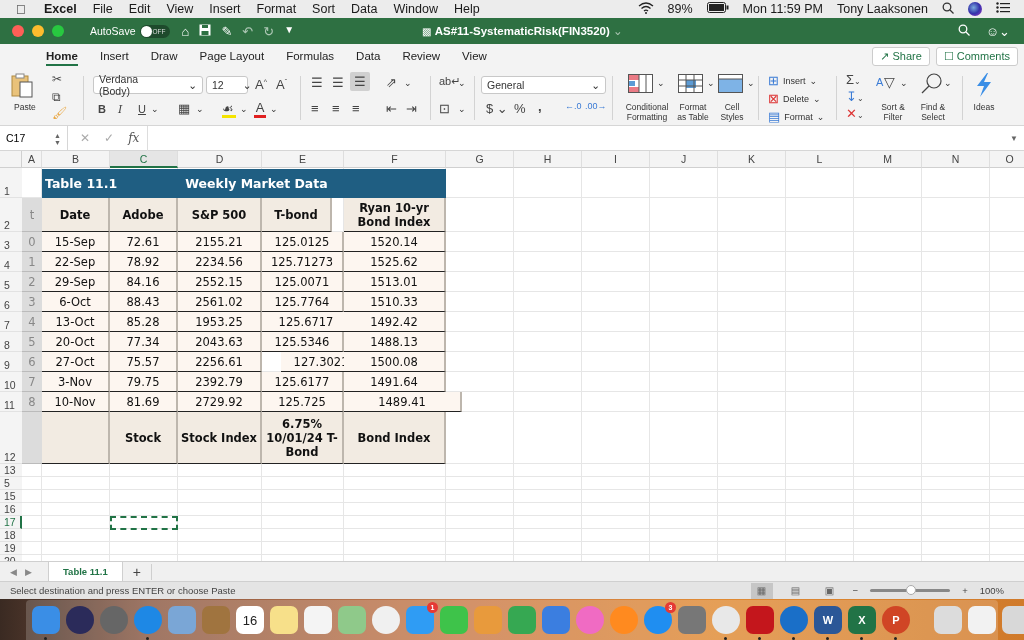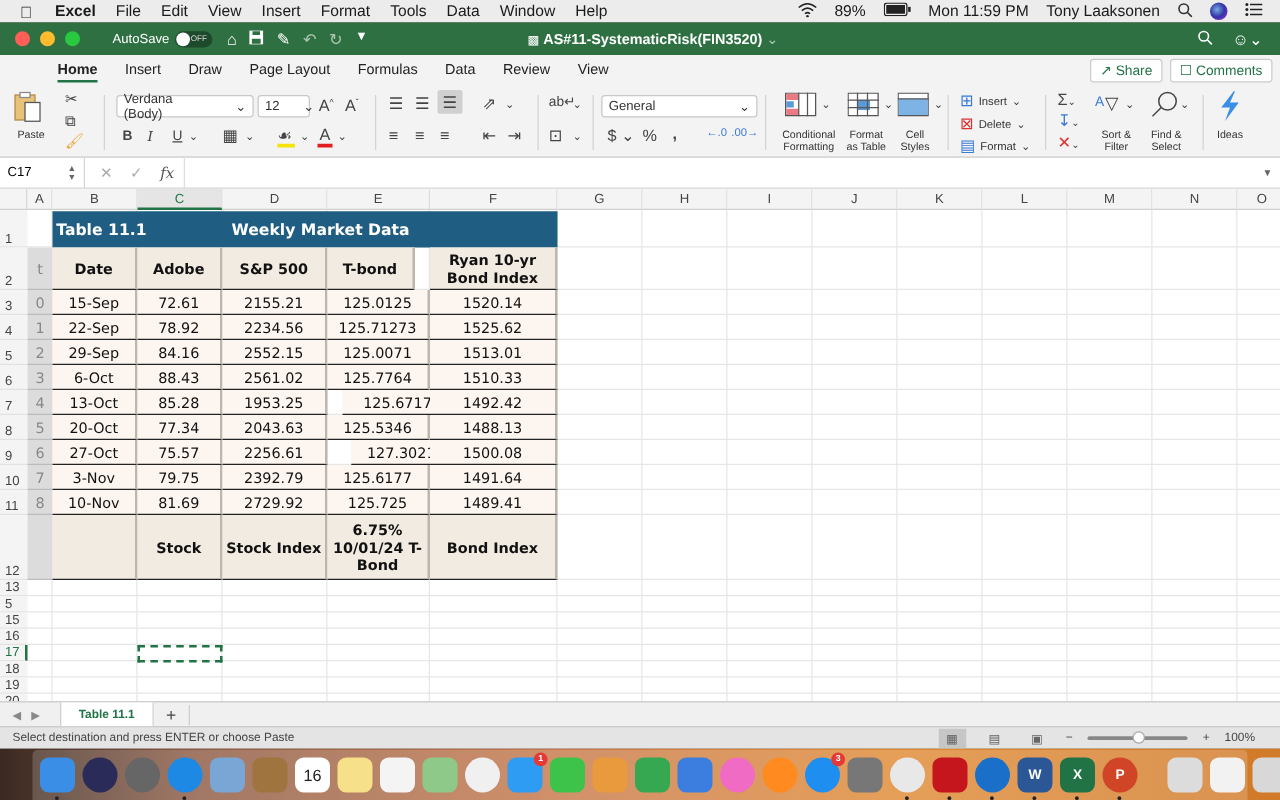--- a/index.html
+++ b/index.html
@@ -95,21 +95,21 @@
 <div class="root">
 
   <div class="menubar">
     <span class="apple"></span>
     <span class="mitem bold">Excel</span>
     <span class="mitem">File</span>
     <span class="mitem">Edit</span>
     <span class="mitem">View</span>
     <span class="mitem">Insert</span>
     <span class="mitem">Format</span>
-    <span class="mitem">Tools</span>
+    <span class="mitem">Sort</span>
     <span class="mitem">Data</span>
     <span class="mitem">Window</span>
     <span class="mitem">Help</span>
     <div class="right">
       <span>
         <svg width="16" height="12" viewBox="0 0 16 12">
             <path d="M1 4 Q8 -2 15 4" fill="none" stroke="#222" stroke-width="1.3"></path>
             <path d="M3.5 6.5 Q8 2.5 12.5 6.5" fill="none" stroke="#222" stroke-width="1.3"></path>
             <path d="M6 9 Q8 7.3 10 9" fill="none" stroke="#222" stroke-width="1.3"></path>
             <circle cx="8" cy="11" r="1" fill="#222"></circle>
@@ -458,21 +458,21 @@
       <div class="tcell tcol" style="left: 22px; top: 141px; width: 20px; height: 20px;">3</div>
       <div class="tcell dat" style="left: 42px; top: 141px; width: 68px; height: 20px;">6-Oct</div>
       <div class="tcell dat" style="left: 110px; top: 141px; width: 68px; height: 20px;">88.43</div>
       <div class="tcell dat" style="left: 178px; top: 141px; width: 84px; height: 20px;">2561.02</div>
       <div class="tcell dat" style="left: 262px; top: 141px; width: 82px; height: 20px;">125.7764</div>
       <div class="tcell dat" style="left: 344px; top: 141px; width: 102px; height: 20px;">1510.33</div>
       <div class="tcell tcol" style="left: 22px; top: 161px; width: 20px; height: 20px;">4</div>
       <div class="tcell dat" style="left: 42px; top: 161px; width: 68px; height: 20px;">13-Oct</div>
       <div class="tcell dat" style="left: 110px; top: 161px; width: 68px; height: 20px;">85.28</div>
       <div class="tcell dat" style="left: 178px; top: 161px; width: 84px; height: 20px;">1953.25</div>
-      <div class="tcell dat" style="left: 262px; top: 161px; width: 90px; height: 20px; margin-left: 12px;">125.6717</div>
+      <div class="tcell dat" style="left: 262px; top: 161px; width: 90px; height: 20px;">125.6717</div>
       <div class="tcell dat" style="left: 344px; top: 161px; width: 102px; height: 20px;">1492.42</div>
       <div class="tcell tcol" style="left: 22px; top: 181px; width: 20px; height: 20px;">5</div>
       <div class="tcell dat" style="left: 42px; top: 181px; width: 68px; height: 20px;">20-Oct</div>
       <div class="tcell dat" style="left: 110px; top: 181px; width: 68px; height: 20px;">77.34</div>
       <div class="tcell dat" style="left: 178px; top: 181px; width: 84px; height: 20px;">2043.63</div>
       <div class="tcell dat" style="left: 262px; top: 181px; width: 82px; height: 20px;">125.5346</div>
       <div class="tcell dat" style="left: 344px; top: 181px; width: 102px; height: 20px;">1488.13</div>
       <div class="tcell tcol" style="left: 22px; top: 201px; width: 20px; height: 20px;">6</div>
       <div class="tcell dat" style="left: 42px; top: 201px; width: 68px; height: 20px;">27-Oct</div>
       <div class="tcell dat" style="left: 110px; top: 201px; width: 68px; height: 20px;">75.57</div>
@@ -483,21 +483,21 @@
       <div class="tcell dat" style="left: 42px; top: 221px; width: 68px; height: 20px;">3-Nov</div>
       <div class="tcell dat" style="left: 110px; top: 221px; width: 68px; height: 20px;">79.75</div>
       <div class="tcell dat" style="left: 178px; top: 221px; width: 84px; height: 20px;">2392.79</div>
       <div class="tcell dat" style="left: 262px; top: 221px; width: 82px; height: 20px;">125.6177</div>
       <div class="tcell dat" style="left: 344px; top: 221px; width: 102px; height: 20px;">1491.64</div>
       <div class="tcell tcol" style="left: 22px; top: 241px; width: 20px; height: 20px;">8</div>
       <div class="tcell dat" style="left: 42px; top: 241px; width: 68px; height: 20px;">10-Nov</div>
       <div class="tcell dat" style="left: 110px; top: 241px; width: 68px; height: 20px;">81.69</div>
       <div class="tcell dat" style="left: 178px; top: 241px; width: 84px; height: 20px;">2729.92</div>
       <div class="tcell dat" style="left: 262px; top: 241px; width: 82px; height: 20px;">125.725</div>
-      <div class="tcell dat" style="left: 344px; top: 241px; width: 102px; height: 20px;">1489.41</div>
+      <div class="tcell dat" style="left: 344px; top: 241px; width: 118px; height: 20px;">1489.41</div>
       <div class="tcell tcol" style="left: 22px; top: 261px; width: 20px; height: 52px;"></div>
       <div class="tcell foot" style="left: 42px; top: 261px; width: 68px; height: 52px;"></div>
       <div class="tcell foot" style="left: 110px; top: 261px; width: 68px; height: 52px;">Stock</div>
       <div class="tcell foot" style="left: 178px; top: 261px; width: 84px; height: 52px;">Stock Index</div>
       <div class="tcell foot" style="left: 262px; top: 261px; width: 82px; height: 52px;">6.75% 10/01/24 T-Bond</div>
       <div class="tcell foot" style="left: 344px; top: 261px; width: 102px; height: 52px;">Bond Index</div>
       <div class="selection" style="left: 110px; top: 365px; width: 68px; height: 14px;"></div>
     </div>
 
   <div class="sheetbar">

